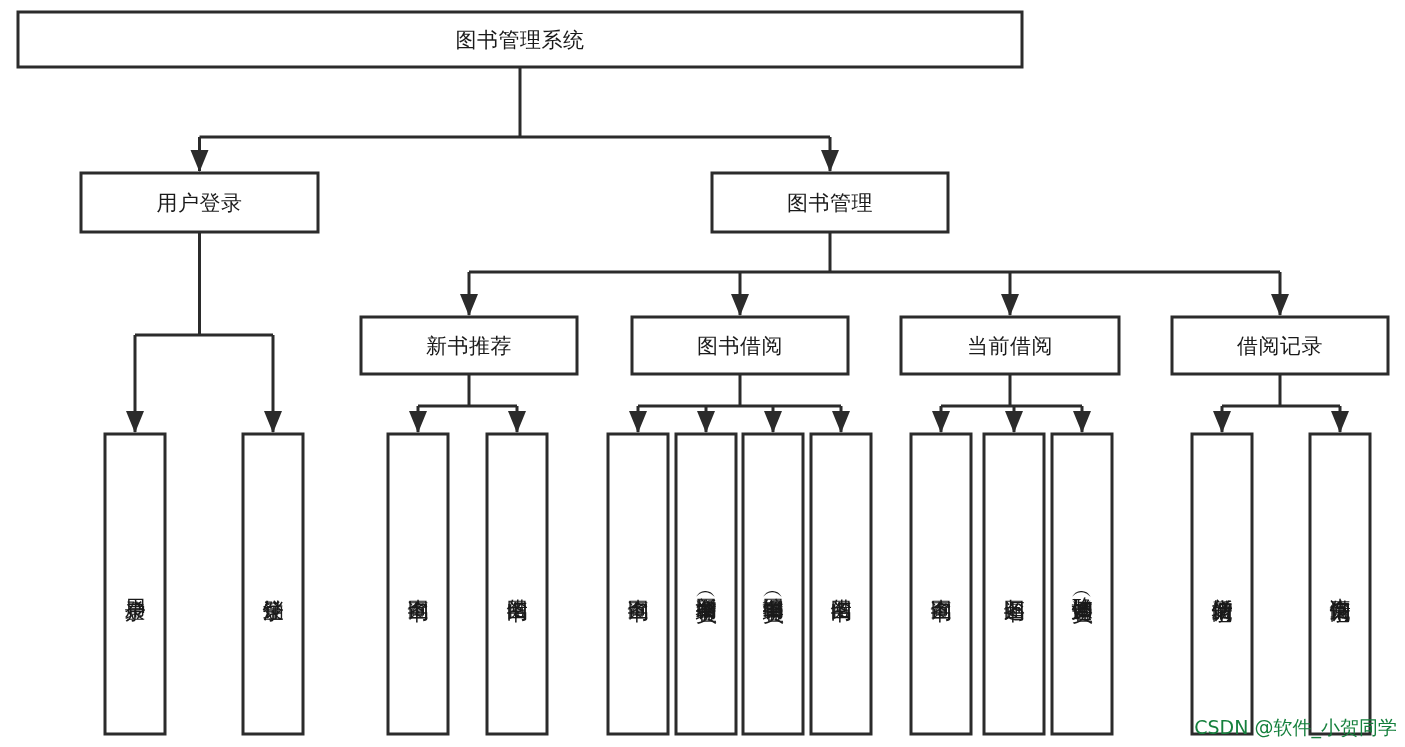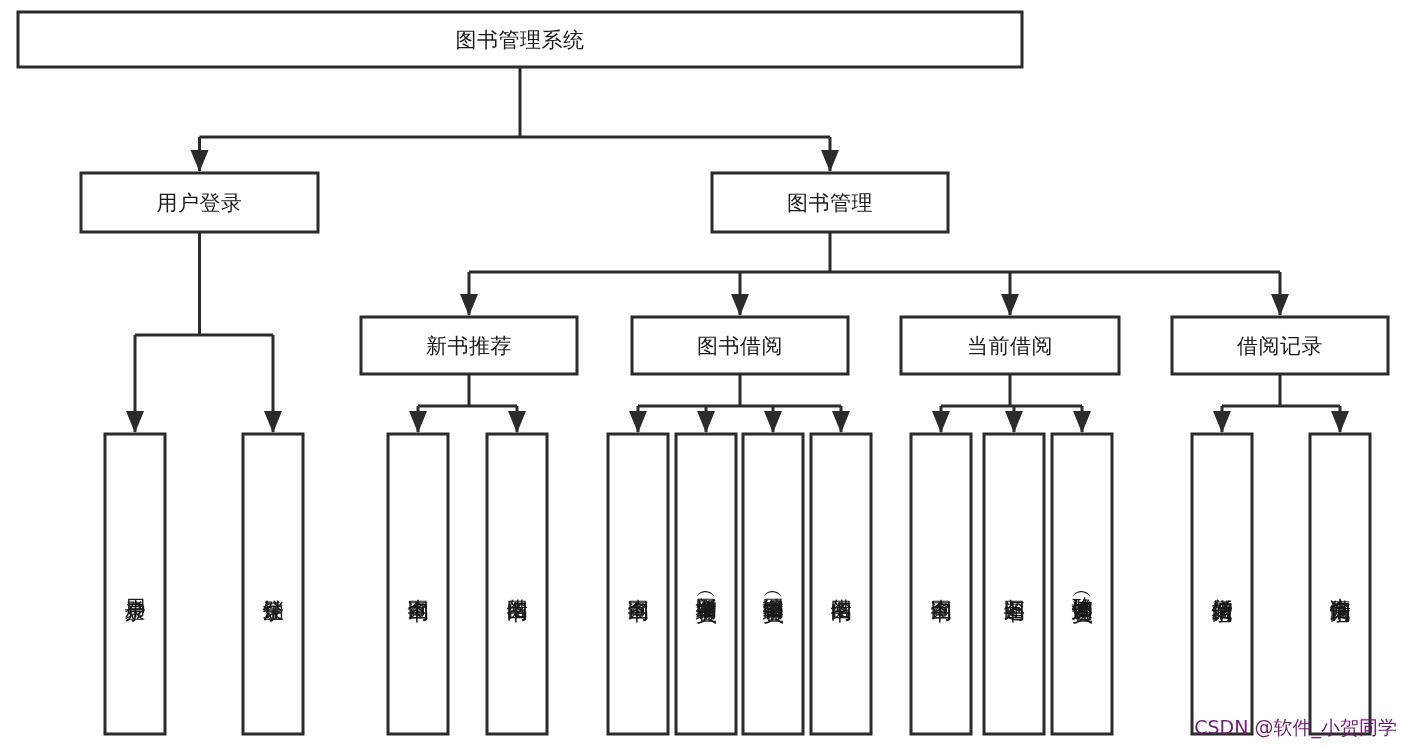--- a/index.html
+++ b/index.html
@@ -71,21 +71,21 @@
     text-align: center;
     white-space: nowrap;
     pointer-events: none;
   }
   .watermark {
     position: absolute;
     right: 8px;
     bottom: 6px;
     font-family: "DejaVu Sans", "Liberation Sans", sans-serif;
     font-size: 19px;
-    color: #701a75;
+    color: #15803d;
     white-space: nowrap;
     pointer-events: none;
     padding-left: 38px;
   }
 </style>
 </head>
 <body>
 
 <div id="diagram-root">
 

